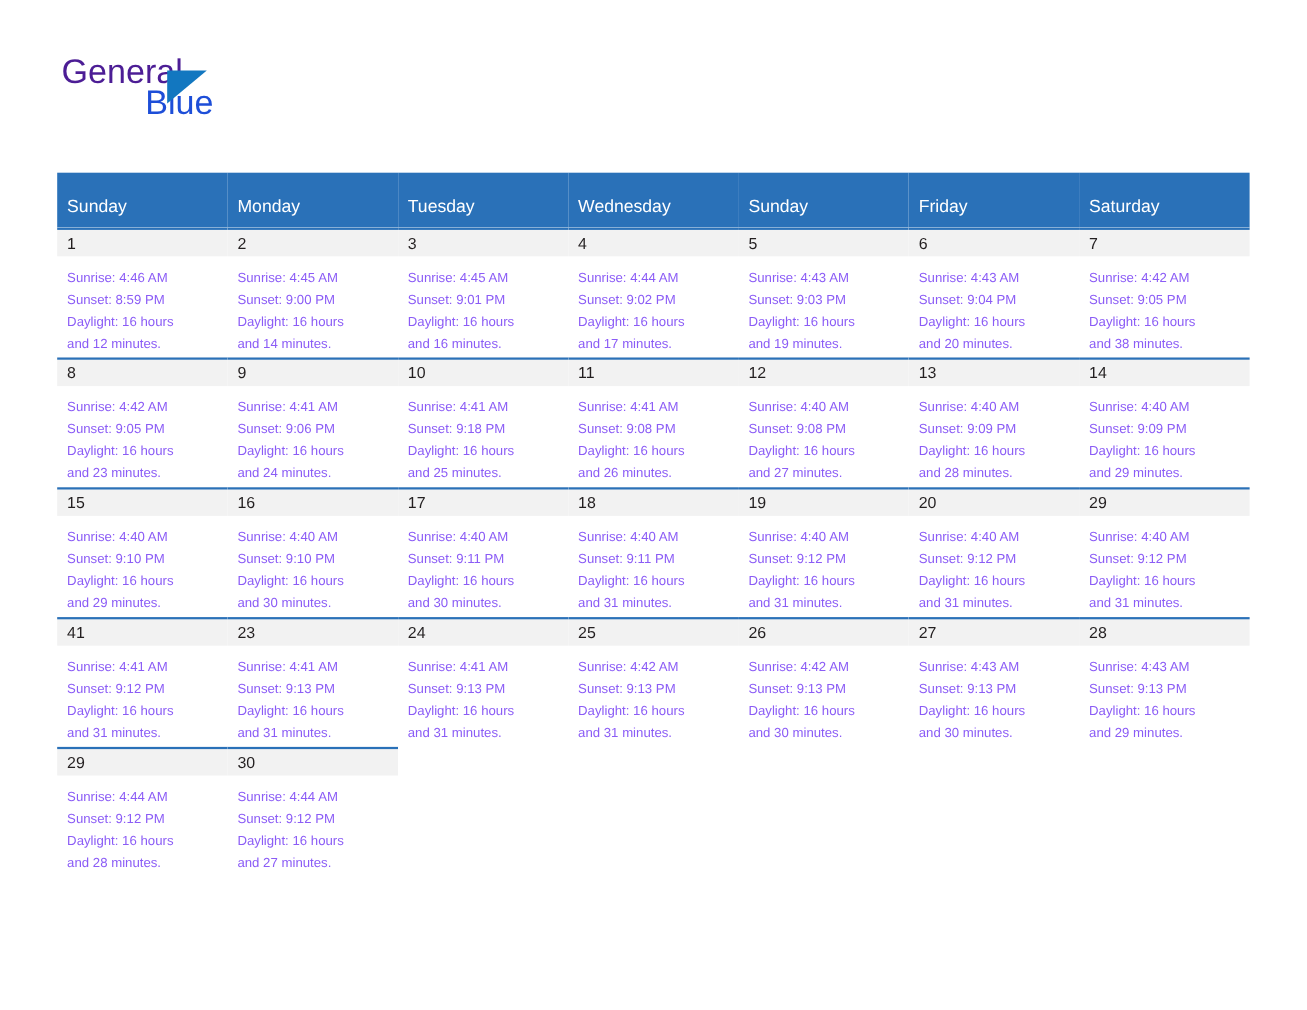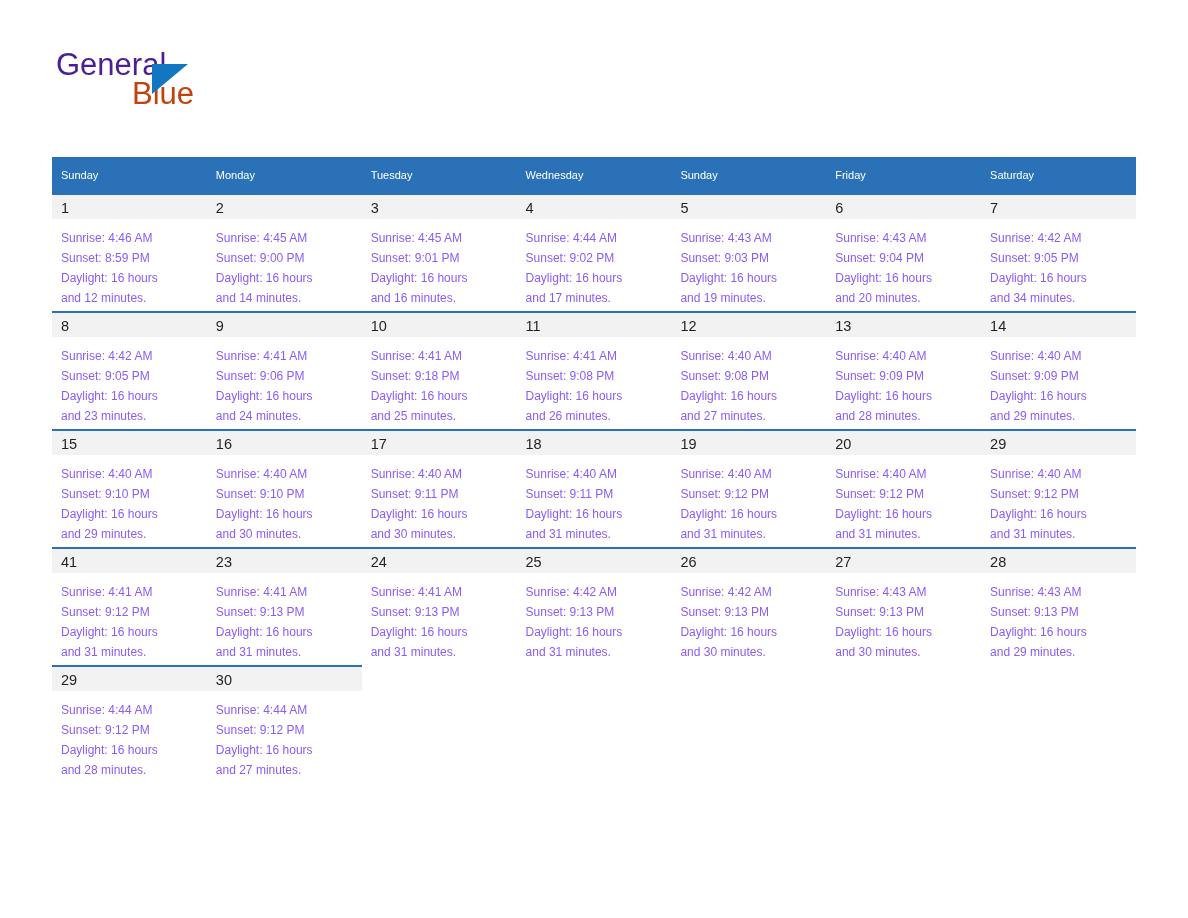--- a/index.html
+++ b/index.html
@@ -36,21 +36,21 @@
   }
   .logo-general {
     font-size: 31px;
     color: #4c1d95;
     letter-spacing: 0px;
     line-height: 34px;
     font-family: "Liberation Sans", sans-serif;
   }
   .logo-blue {
     font-size: 31px;
-    color: #c2410c;
+    color: #1d4ed8;
     line-height: 32px;
     margin-left: 76px;
     display: block;
     margin-top: -4px;
   }
   .logo-triangle {
     position: absolute;
     left: 96px;
     top: 16px;
     width: 0;
@@ -82,24 +82,24 @@
     position: absolute;
     left: 52px;
     top: 157px;
     width: 1084px;
     border-collapse: collapse;
     table-layout: fixed;
   }
   .calendar th {
     background: #2a71b8;
     color: #ffffff;
-    font-size: 11px;
+    font-size: 16px;
     font-weight: normal;
     text-align: left;
-    padding: 9px 0 9px 9px;
+    padding: 23px 0 9px 9px;
     height: 18px;
     border: none;
   }
   .calendar td {
     vertical-align: top;
     width: 154.85px;
     height: 118px;
     padding: 0;
     border: none;
     background: #ffffff;
@@ -249,21 +249,21 @@
           </td>
           <td>
             <div class="cell filled">
               <div class="daynum-bar">
                 <span class="daynum">7</span>
               </div>
               <div class="cell-body">
                 <div>Sunrise: 4:42 AM</div>
                 <div>Sunset: 9:05 PM</div>
                 <div>Daylight: 16 hours</div>
-                <div>and 34 minutes.</div>
+                <div>and 38 minutes.</div>
               </div>
             </div>
           </td>
         </tr>
         <tr>
           <td>
             <div class="cell filled">
               <div class="daynum-bar">
                 <span class="daynum">8</span>
               </div>

